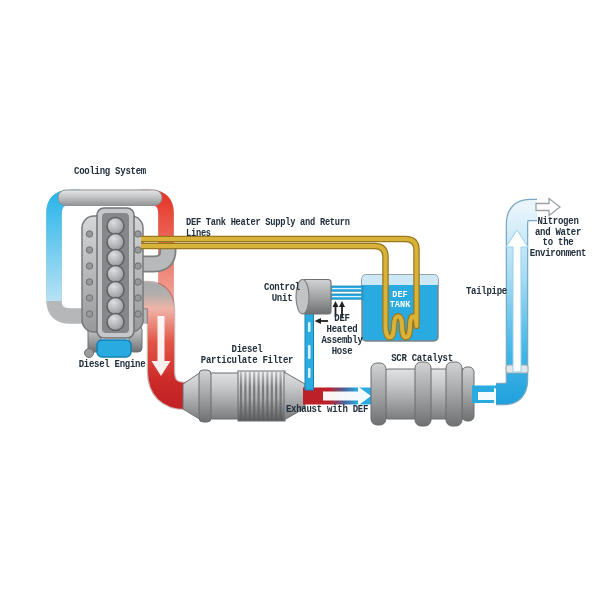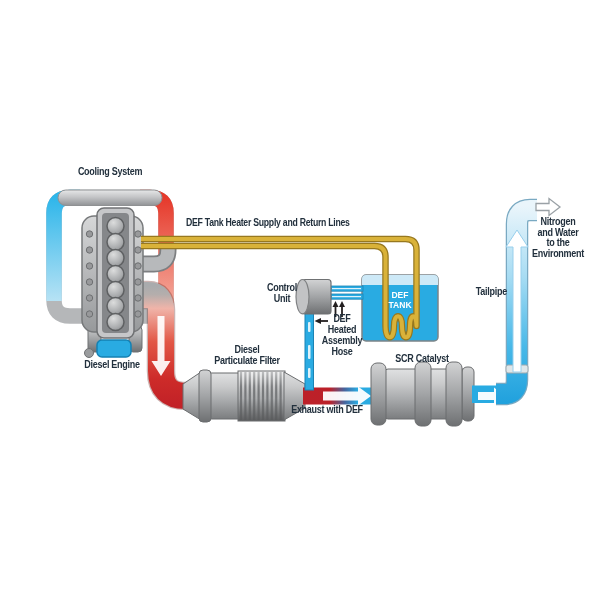--- a/index.html
+++ b/index.html
@@ -1,17 +1,17 @@
 <!DOCTYPE html>
 <html><head>
 <meta charset="utf-8">
 <style>
   html,body{margin:0;padding:0;background:#ffffff;}
   #stage{position:relative;width:600px;height:600px;background:#ffffff;overflow:hidden;
-         font-family:Liberation Sans, sans-serif;}
+         font-family:Liberation Mono, monospace;}
   #stage svg{position:absolute;left:0;top:0;}
   .lbl{position:absolute;font-weight:bold;font-size:10px;line-height:10.5px;color:#22303d;
        letter-spacing:-0.3px;white-space:pre-line;text-align:center;
        transform:scaleX(.9);transform-origin:center top;}
   .lbl.align-left{text-align:left;transform-origin:left top;transform:scaleX(.87);}
   .lbl.align-right{text-align:right;transform-origin:right top;}
   .lbl.white{color:#ffffff;font-size:9.5px;line-height:10px;letter-spacing:0;}
   .lh11{line-height:11px;}
 </style>
 </head>

